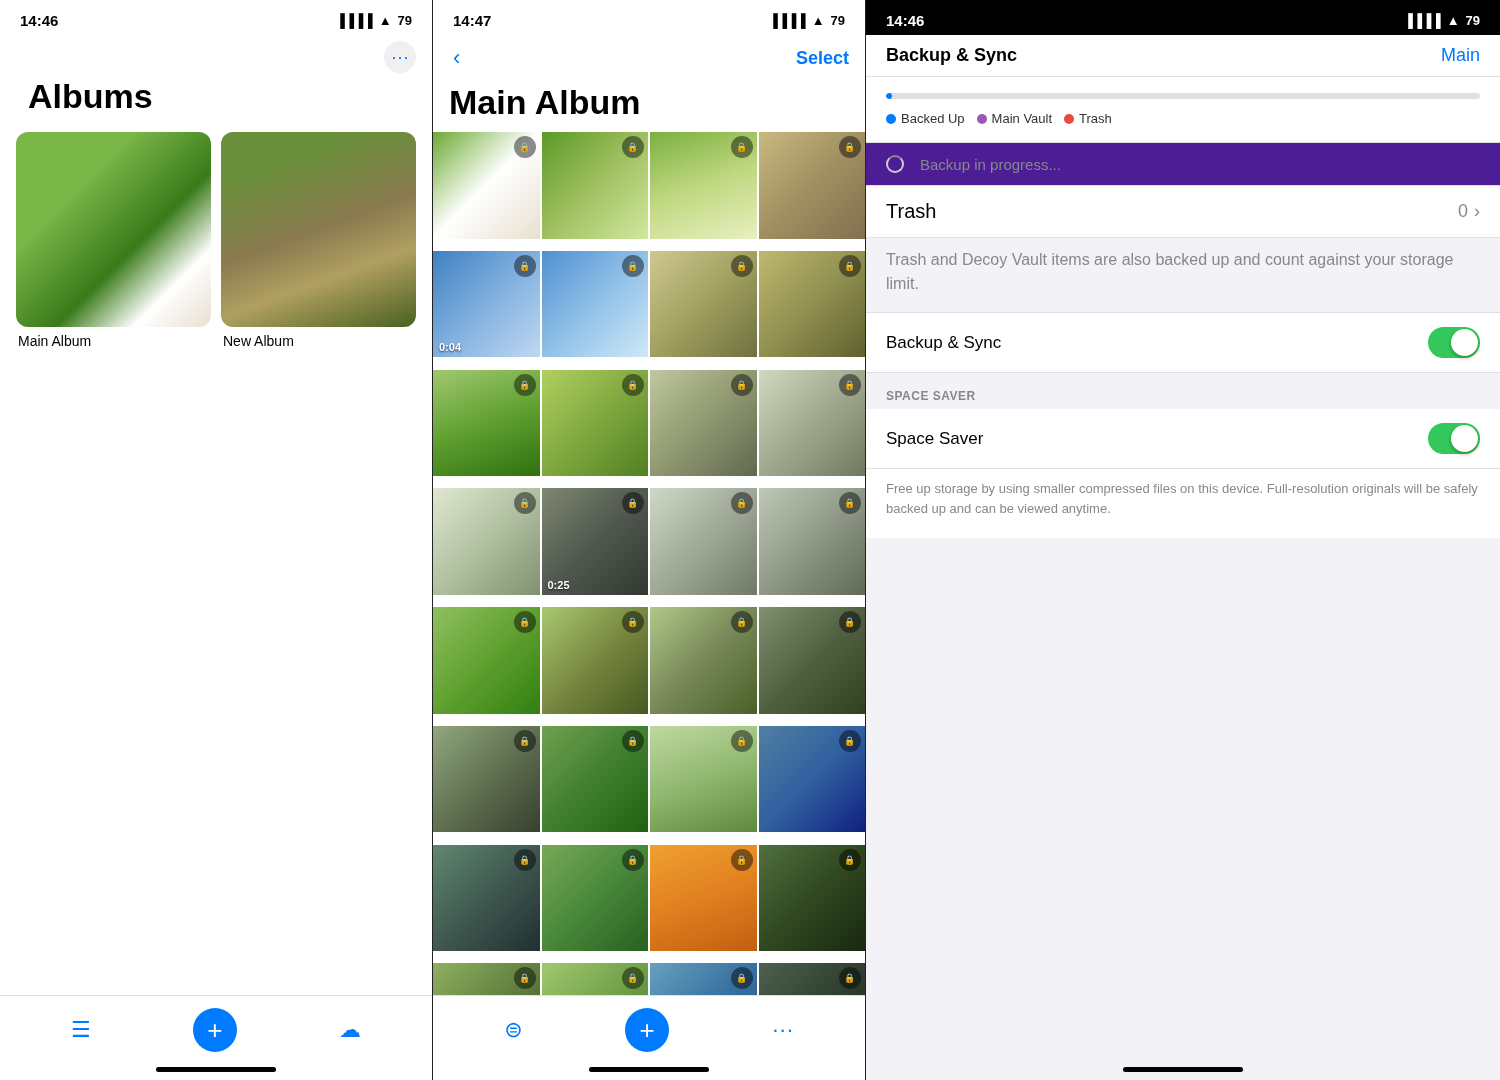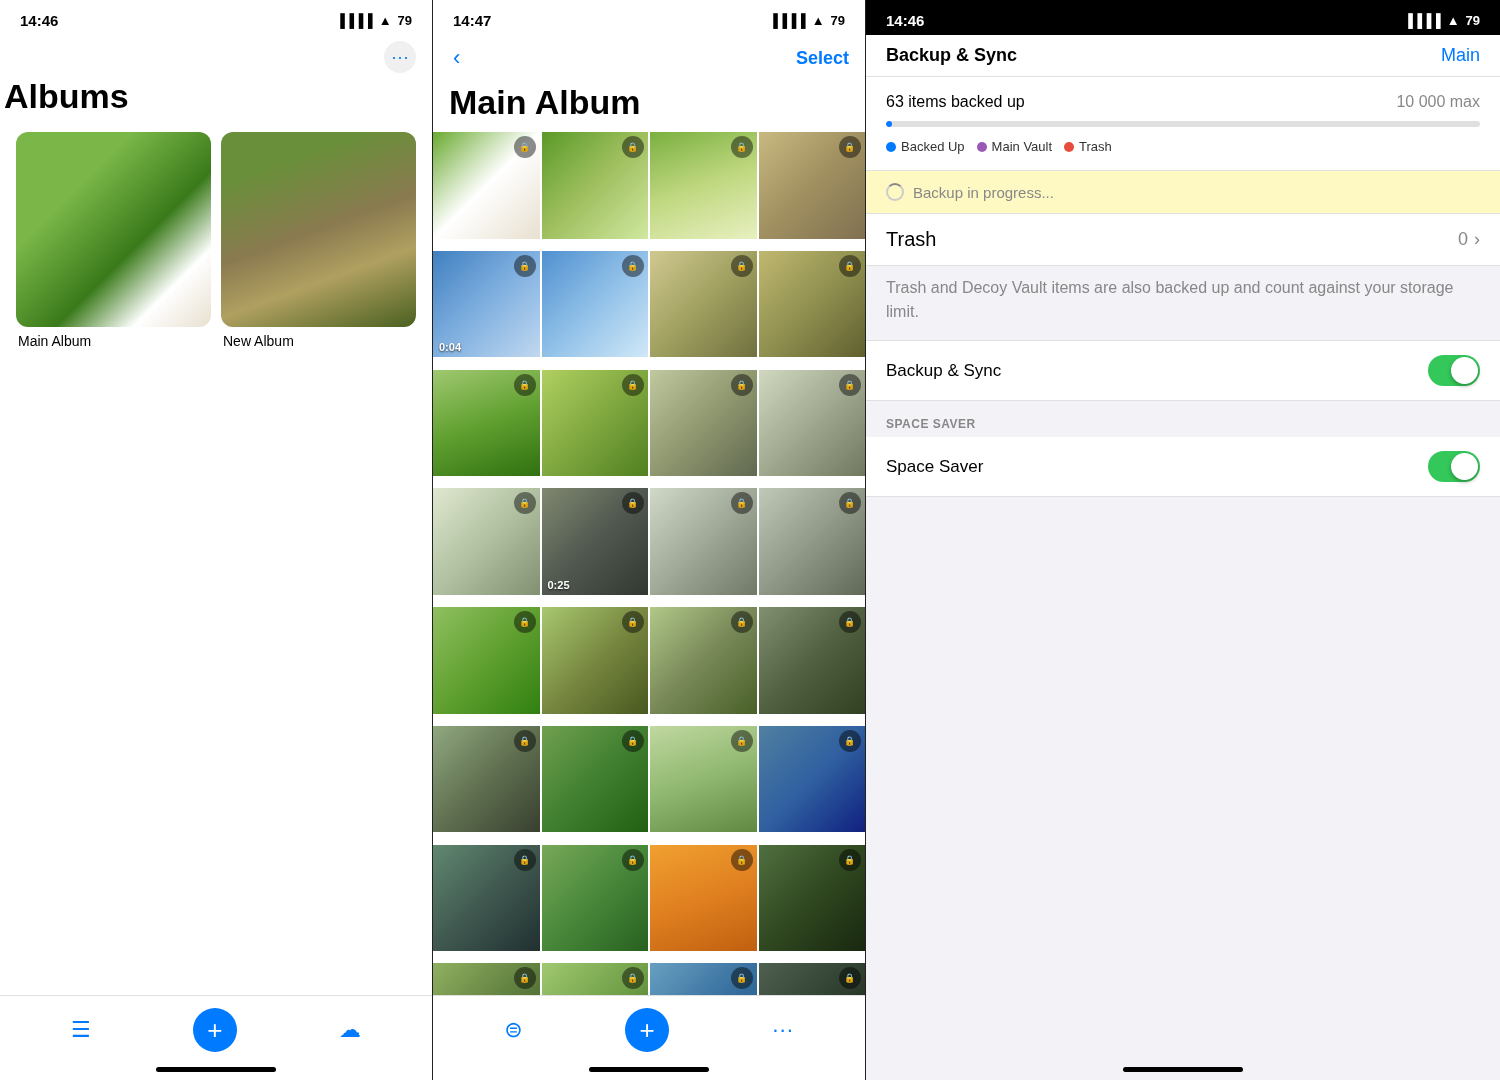--- a/index.html
+++ b/index.html
@@ -49,21 +49,21 @@
       background: #f0f0f0;
       display: flex; align-items: center; justify-content: center;
       font-size: 18px;
       color: #007AFF;
       cursor: pointer;
     }
 
     .albums-title {
       font-size: 34px;
       font-weight: 800;
-      padding: 0 4px 16px;
+      padding: 0 28px 16px;
     }
 
     .album-grid {
       display: grid;
       grid-template-columns: 1fr 1fr;
       gap: 10px;
       padding: 0 16px;
     }
 
     .album-item {
@@ -369,23 +369,23 @@
       width: 10px; height: 10px;
       border-radius: 50%;
     }
     .dot-backed { background: #007AFF; }
     .dot-decoy { background: #9b59b6; }
     .dot-trash { background: #e74c3c; }
 
     .backup-progress-row {
       display: flex;
       align-items: center;
-      gap: 9px;
+      gap: 16px;
       padding: 12px 20px;
-      background: #fef9c3;
+      background: #4c1d95;
       border-bottom: 1px solid #e0e0e0;
     }
 
     .spinner {
       width: 18px; height: 18px;
       border: 2px solid #ccc;
       border-top-color: #888;
       border-radius: 50%;
       animation: spin 1s linear infinite;
       flex-shrink: 0;
@@ -720,24 +720,20 @@
   </div>
 
   <div class="backup-nav">
     <span class="backup-title">Backup &amp; Sync</span>
     <button class="done-btn">Main</button>
   </div>
 
   <div class="backup-content">
 
     <div class="backup-section">
-      <div class="backup-stats-row">
-        <span class="backup-stats-label">63 items backed up</span>
-        <span class="backup-stats-max">10 000 max</span>
-      </div>
       <div class="progress-bar-container">
         <div class="progress-bar-fill"></div>
       </div>
       <div class="legend-row">
         <div class="legend-item">
           <div class="legend-dot dot-backed"></div>
           <span>Backed Up</span>
         </div>
         <div class="legend-item">
           <div class="legend-dot dot-decoy"></div>
@@ -777,18 +773,21 @@
 
     <div class="section-header">SPACE SAVER</div>
 
     <div class="toggle-row">
       <span class="toggle-label">Space Saver</span>
       <div class="toggle-switch toggle-on">
         <div class="toggle-knob"></div>
       </div>
     </div>
 
+    <div class="space-saver-desc">
+      <span>Free up storage by using smaller compressed files on this device. Full-resolution originals will be safely backed up and can be viewed anytime.</span>
+    </div>
   </div>
 
   <div class="backup-home-indicator">
     <div class="backup-home-bar"></div>
   </div>
 </div>
 
 </body></html>

